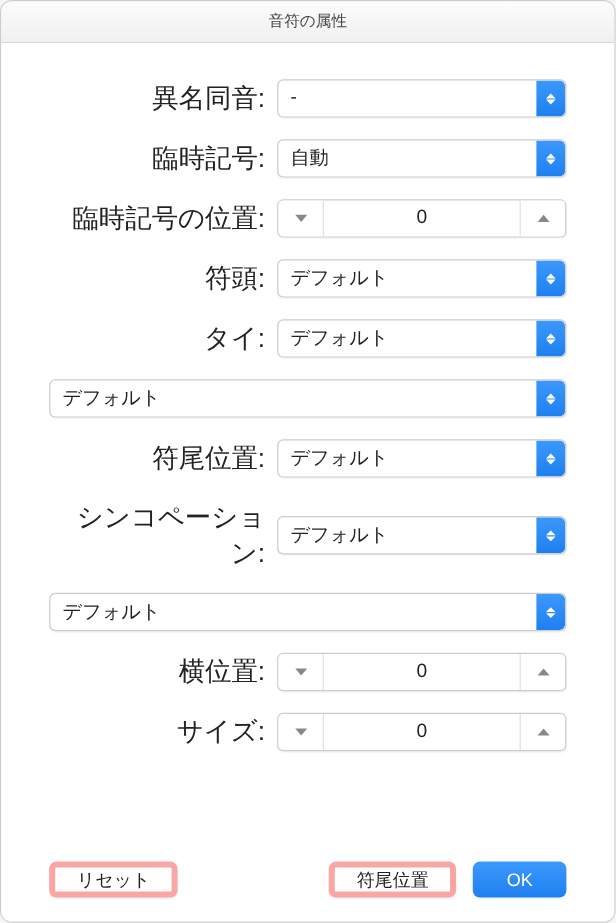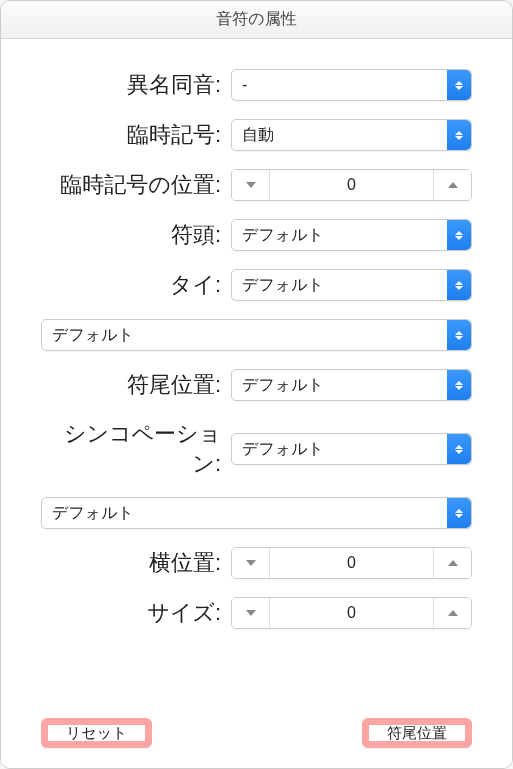--- a/index.html
+++ b/index.html
@@ -14,21 +14,21 @@
       height: 769px;
       display: flex;
       flex-direction: column;
       border: 1px solid #ccc;
       border-radius: 10px;
       overflow: hidden;
     }
     .titlebar {
       text-align: center;
       padding: 8px 0;
-      font-size: 16px;
+      font-size: 13px;
       color: #444;
       background: linear-gradient(#fcfcfc, #f0f0f0);
       border-bottom: 1px solid #d8d8d8;
     }
     .content {
       flex: 1;
       background: #fff;
       padding: 30px 40px 20px 40px;
       display: flex;
       flex-direction: column;
@@ -152,21 +152,21 @@
       padding-top: 20px;
     }
     .spacer {
       flex: 1;
     }
     .btn {
       height: 30px;
       padding: 0 18px;
       border-radius: 6px;
       font-size: 15px;
-      border: 7px solid #fca5a5;
+      border: 5px solid #fca5a5;
       background: #fff;
       color: #222;
       box-shadow: 0 1px 1px rgba(0,0,0,0.05);
       display: flex;
       align-items: center;
       justify-content: center;
       cursor: default;
     }
     .btn-primary {
       background: linear-gradient(#3b99fc, #1e7ff0);
@@ -329,14 +329,15 @@
         </div>
       </div>
     </div>
 
   </div>
 
   <div class="button-bar">
     <div class="btn">リセット</div>
     <div class="spacer"></div>
     <div class="btn">符尾位置</div>
+    <div class="btn btn-primary">OK</div>
   </div>
 </div>
 
 </body></html>

